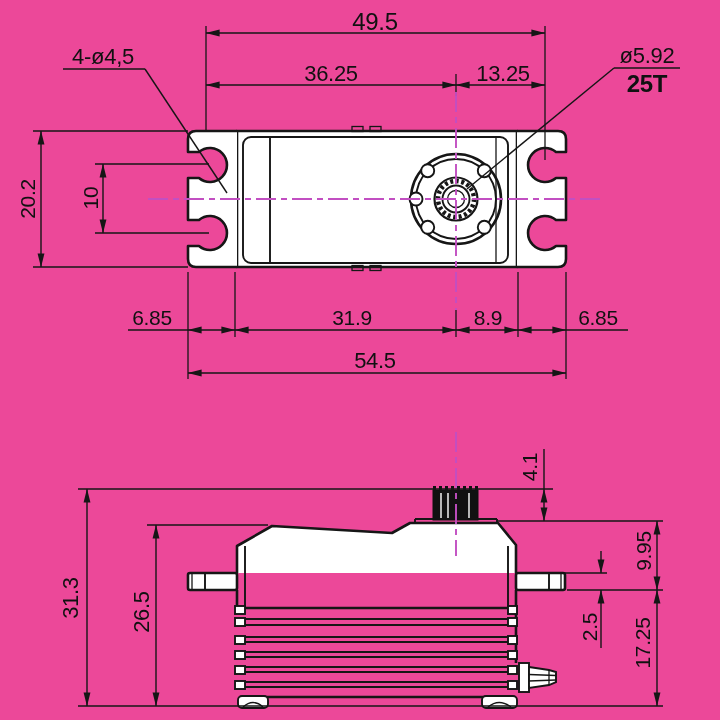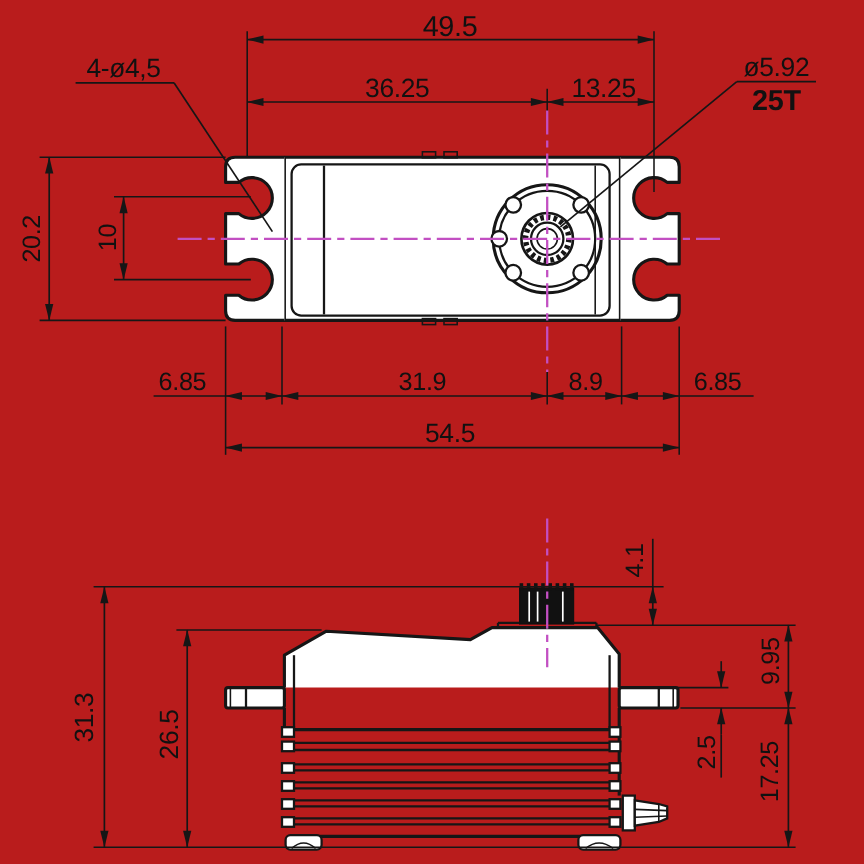--- a/index.html
+++ b/index.html
@@ -1,16 +1,16 @@
 <!DOCTYPE html>
 <html><head>
 <meta charset="utf-8">
 <style>
   html,body{margin:0;padding:0;background:#ffffff;}
-  .stage{width:720px;height:720px;position:relative;background:#b91c1c;text-align:right;}
+  .stage{width:720px;height:720px;position:relative;background:#ec4899;text-align:right;}
   svg{display:block;}
   text{font-family:"Liberation Sans","DejaVu Sans",sans-serif;fill:#111;letter-spacing:-0.3px;}
   .dim{font-size:21px;}
   .dimbig{font-size:24px;}
   .dimmed{font-size:22px;}
   .teeth{font-size:24px;font-weight:bold;}
   .outline{stroke:#161616;stroke-width:2.6;fill:none;stroke-linejoin:round;}
   .outline-f{stroke:#161616;stroke-width:2.6;fill:#fff;stroke-linejoin:round;}
   .med{stroke:#161616;stroke-width:1.9;fill:none;}
   .med-f{stroke:#161616;stroke-width:1.9;fill:#fff;}

